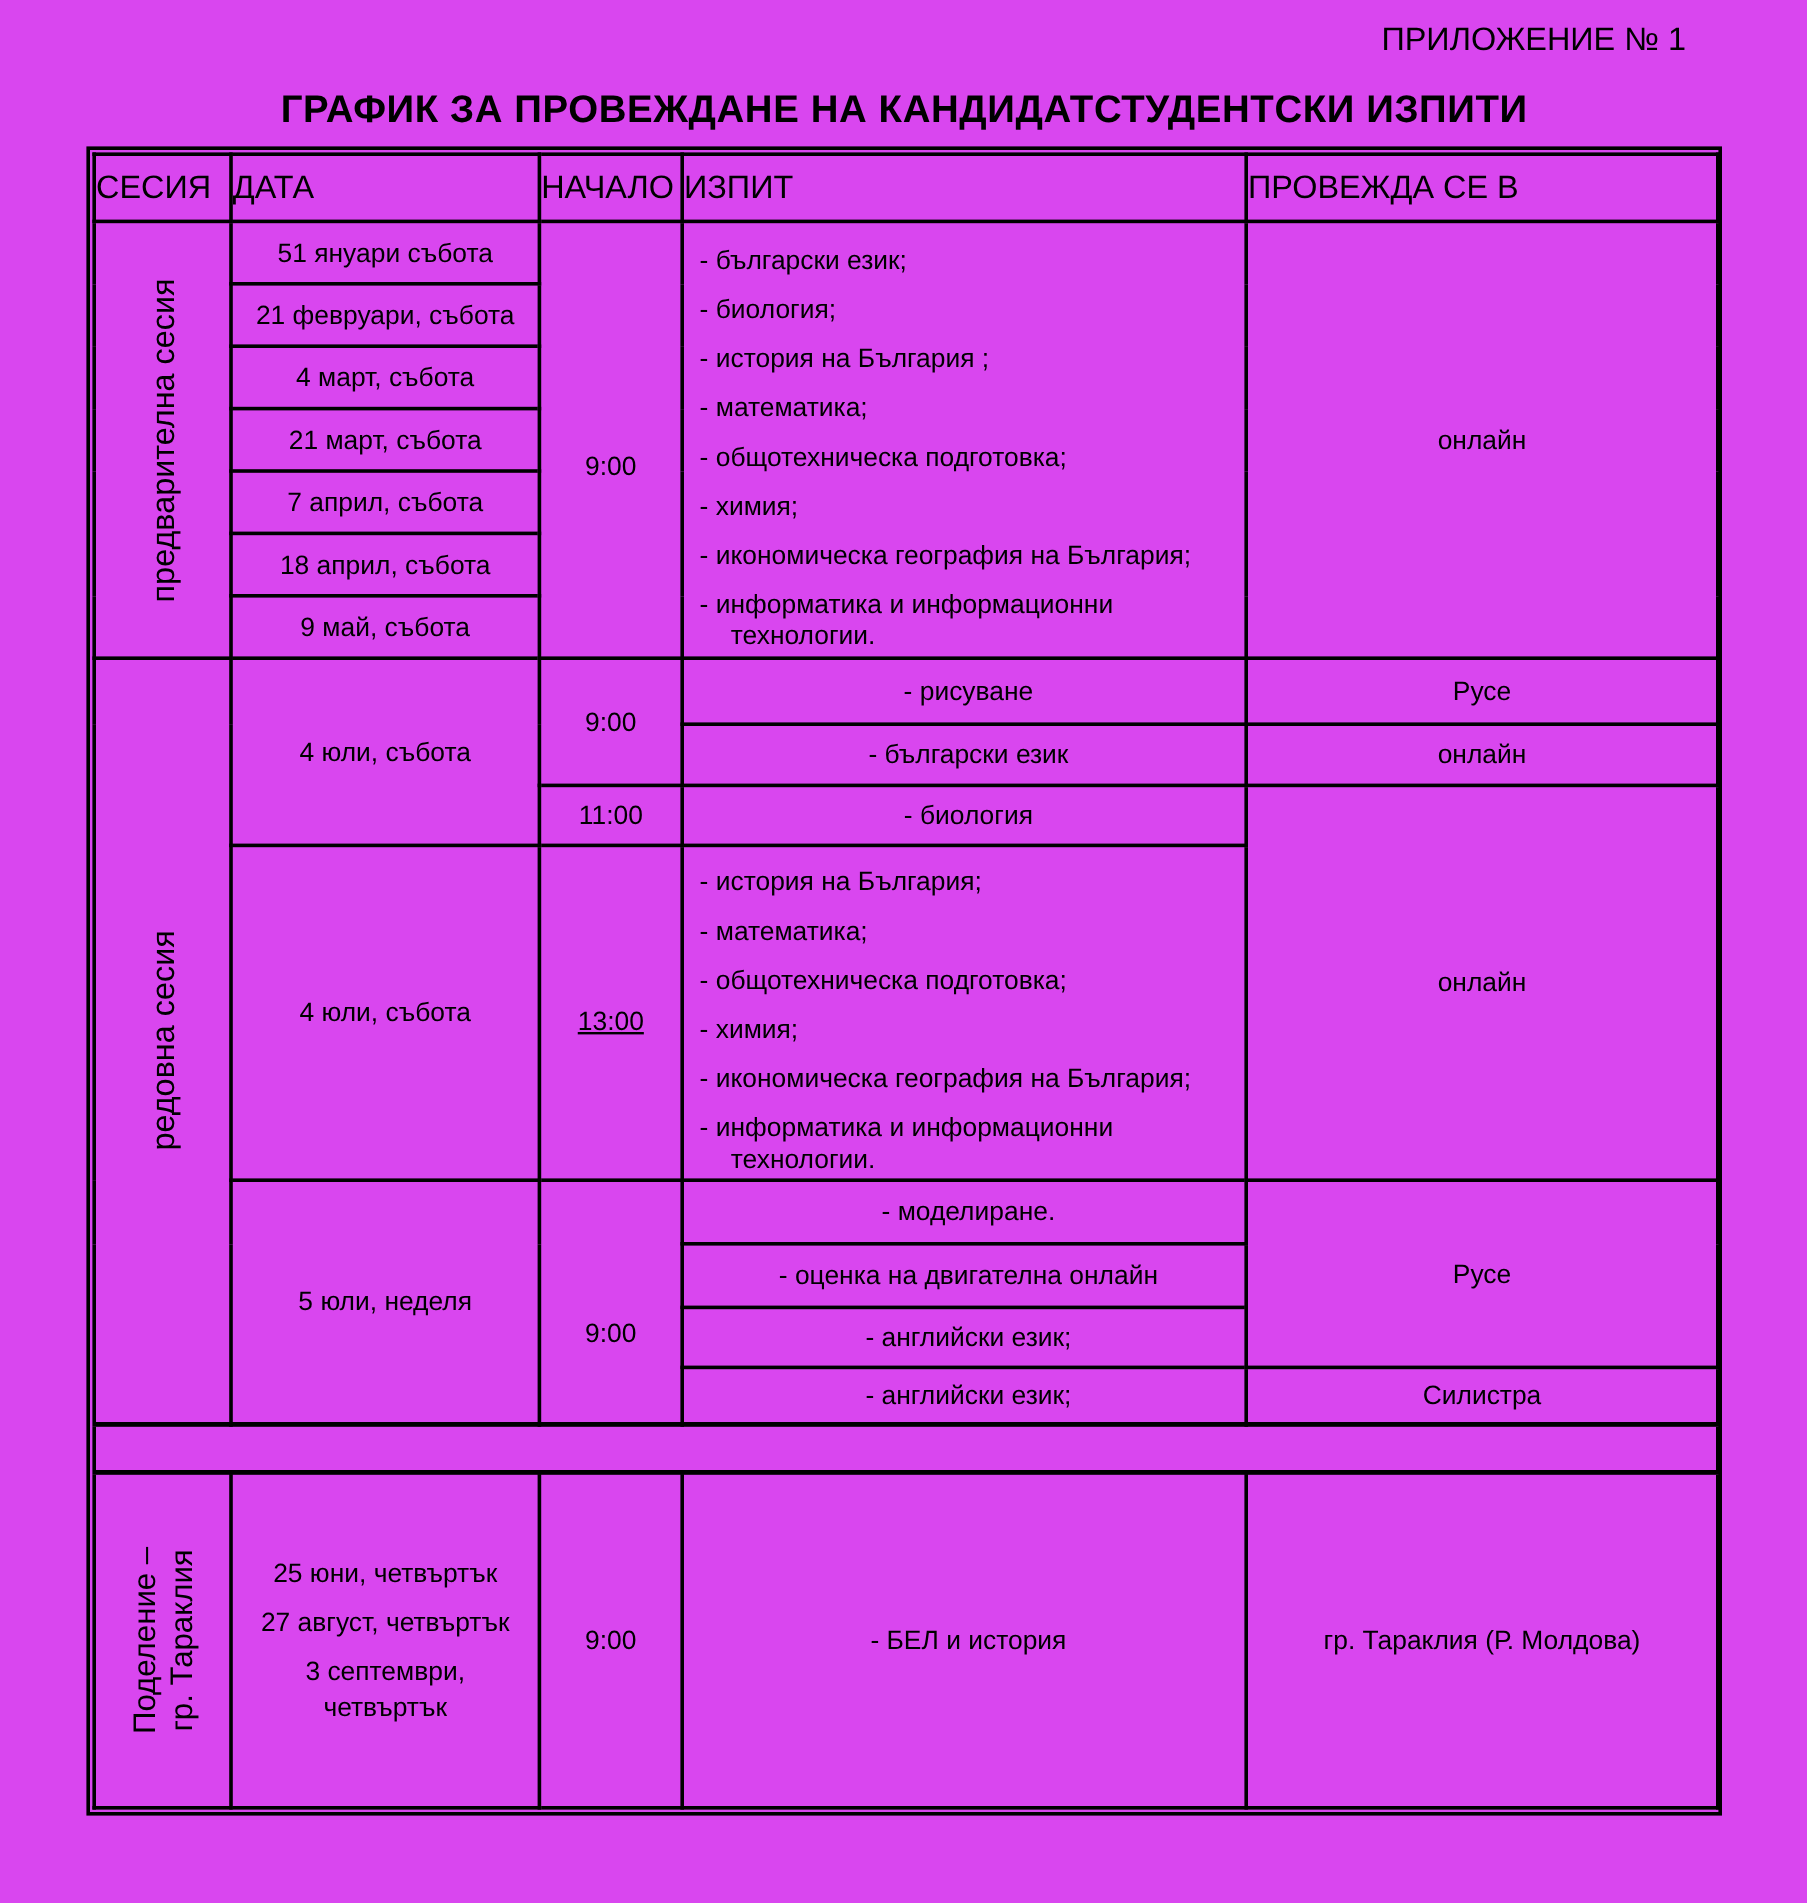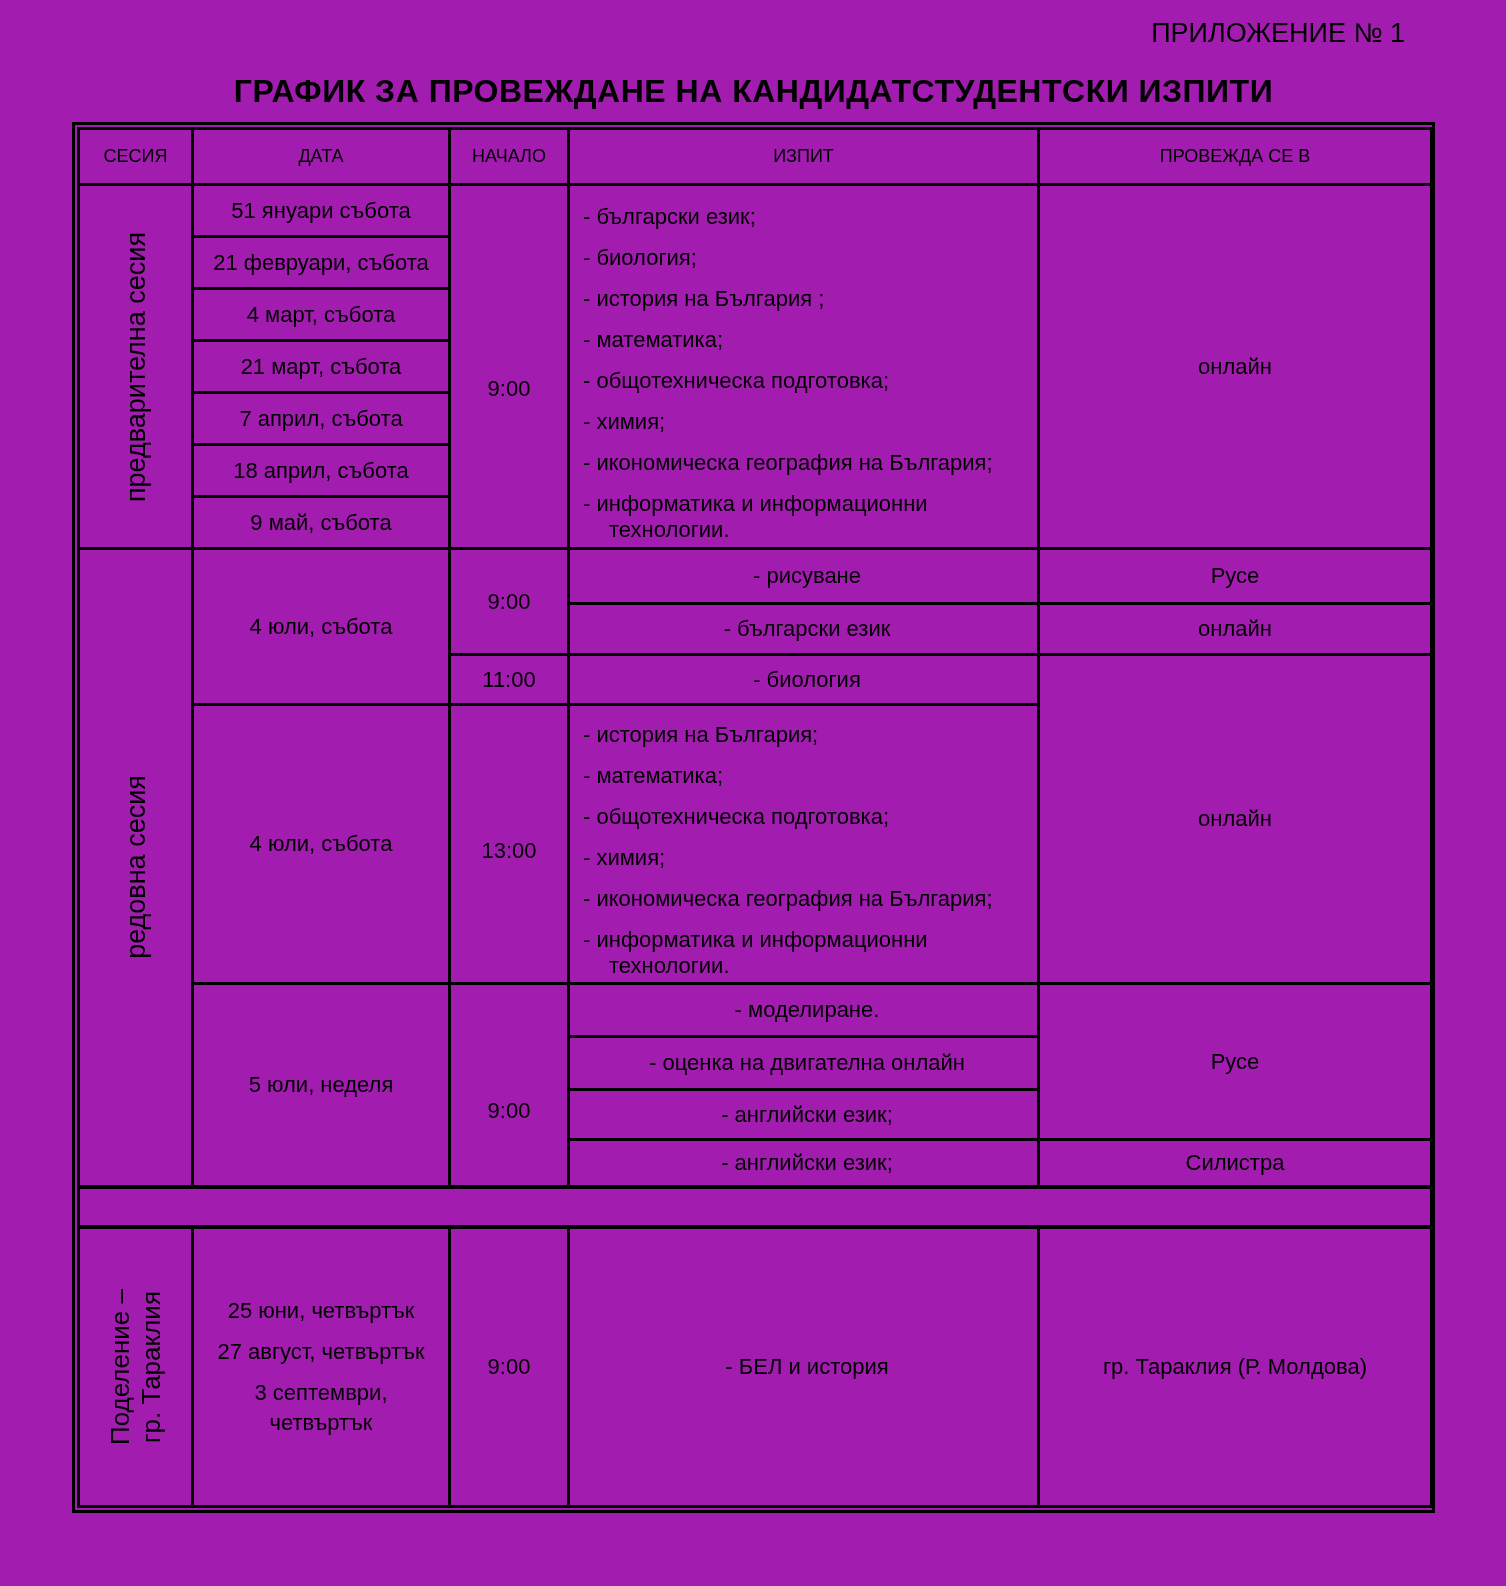--- a/index.html
+++ b/index.html
@@ -4,21 +4,21 @@
 <title>График за провеждане на кандидатстудентски изпити</title>
 <style>
   * { margin: 0; padding: 0; box-sizing: border-box; }
   html, body { background: #fff; }
   body {
     width: 1506px; height: 1586px;
     font-family: "Liberation Sans", "DejaVu Sans", sans-serif;
     color: #000;
     overflow: hidden;
   }
-  .page { width: 1506px; height: 1586px; padding: 18px 71px 0 72px; background: #a21caf; }
+  .page { width: 1506px; height: 1586px; padding: 18px 71px 0 72px; background: #d946ef; }
 
   .annex {
     text-align: right;
     padding-right: 30px;
     font-size: 27px;
     line-height: 30px;
   }
   .doc-title {
     margin-top: 24px;
     margin-bottom: 12px;
@@ -41,22 +41,22 @@
     border: 1px solid #000;
   }
   .sched th, .sched td {
     border: 3px solid #000;
     font-size: 22px;
     vertical-align: middle;
     overflow: hidden;
   }
   .sched th {
     font-weight: normal;
-    font-size: 18px;
-    text-align: center;
+    font-size: 27px;
+    text-align: left;
     height: 56px;
   }
   .c { text-align: center; vertical-align: middle; }
 
   
   .exam {
     text-align: center;
     padding-left: 13px;
     padding-right: 6px;
     vertical-align: middle;
@@ -65,21 +65,21 @@
     text-align: left;
     vertical-align: top;
     padding: 13px 8px 0 13px;
   }
   .exam-list .li { line-height: 26px; }
   .exam-list .li + .li { margin-top: 15px; }
   .exam-list .li.cont { margin-top: 0; padding-left: 26px; }
 
   
   .start-top { vertical-align: top; padding-top: 44px; text-align: center; }
-  .start-top-sm { vertical-align: top; padding-top: 14px; text-align: center; }
+  .start-top-sm { vertical-align: top; padding-top: 14px; text-align: center; text-decoration: underline; }
   .start-top-lg { vertical-align: top; padding-top: 52px; text-align: center; }
 
   
   .session-cell { position: relative; }
   .rot {
     position: absolute; top: 50%; left: 50%;
     transform: translate(-50%, -50%) rotate(-90deg);
     white-space: nowrap;
     font-size: 27px;
     line-height: 30px;

